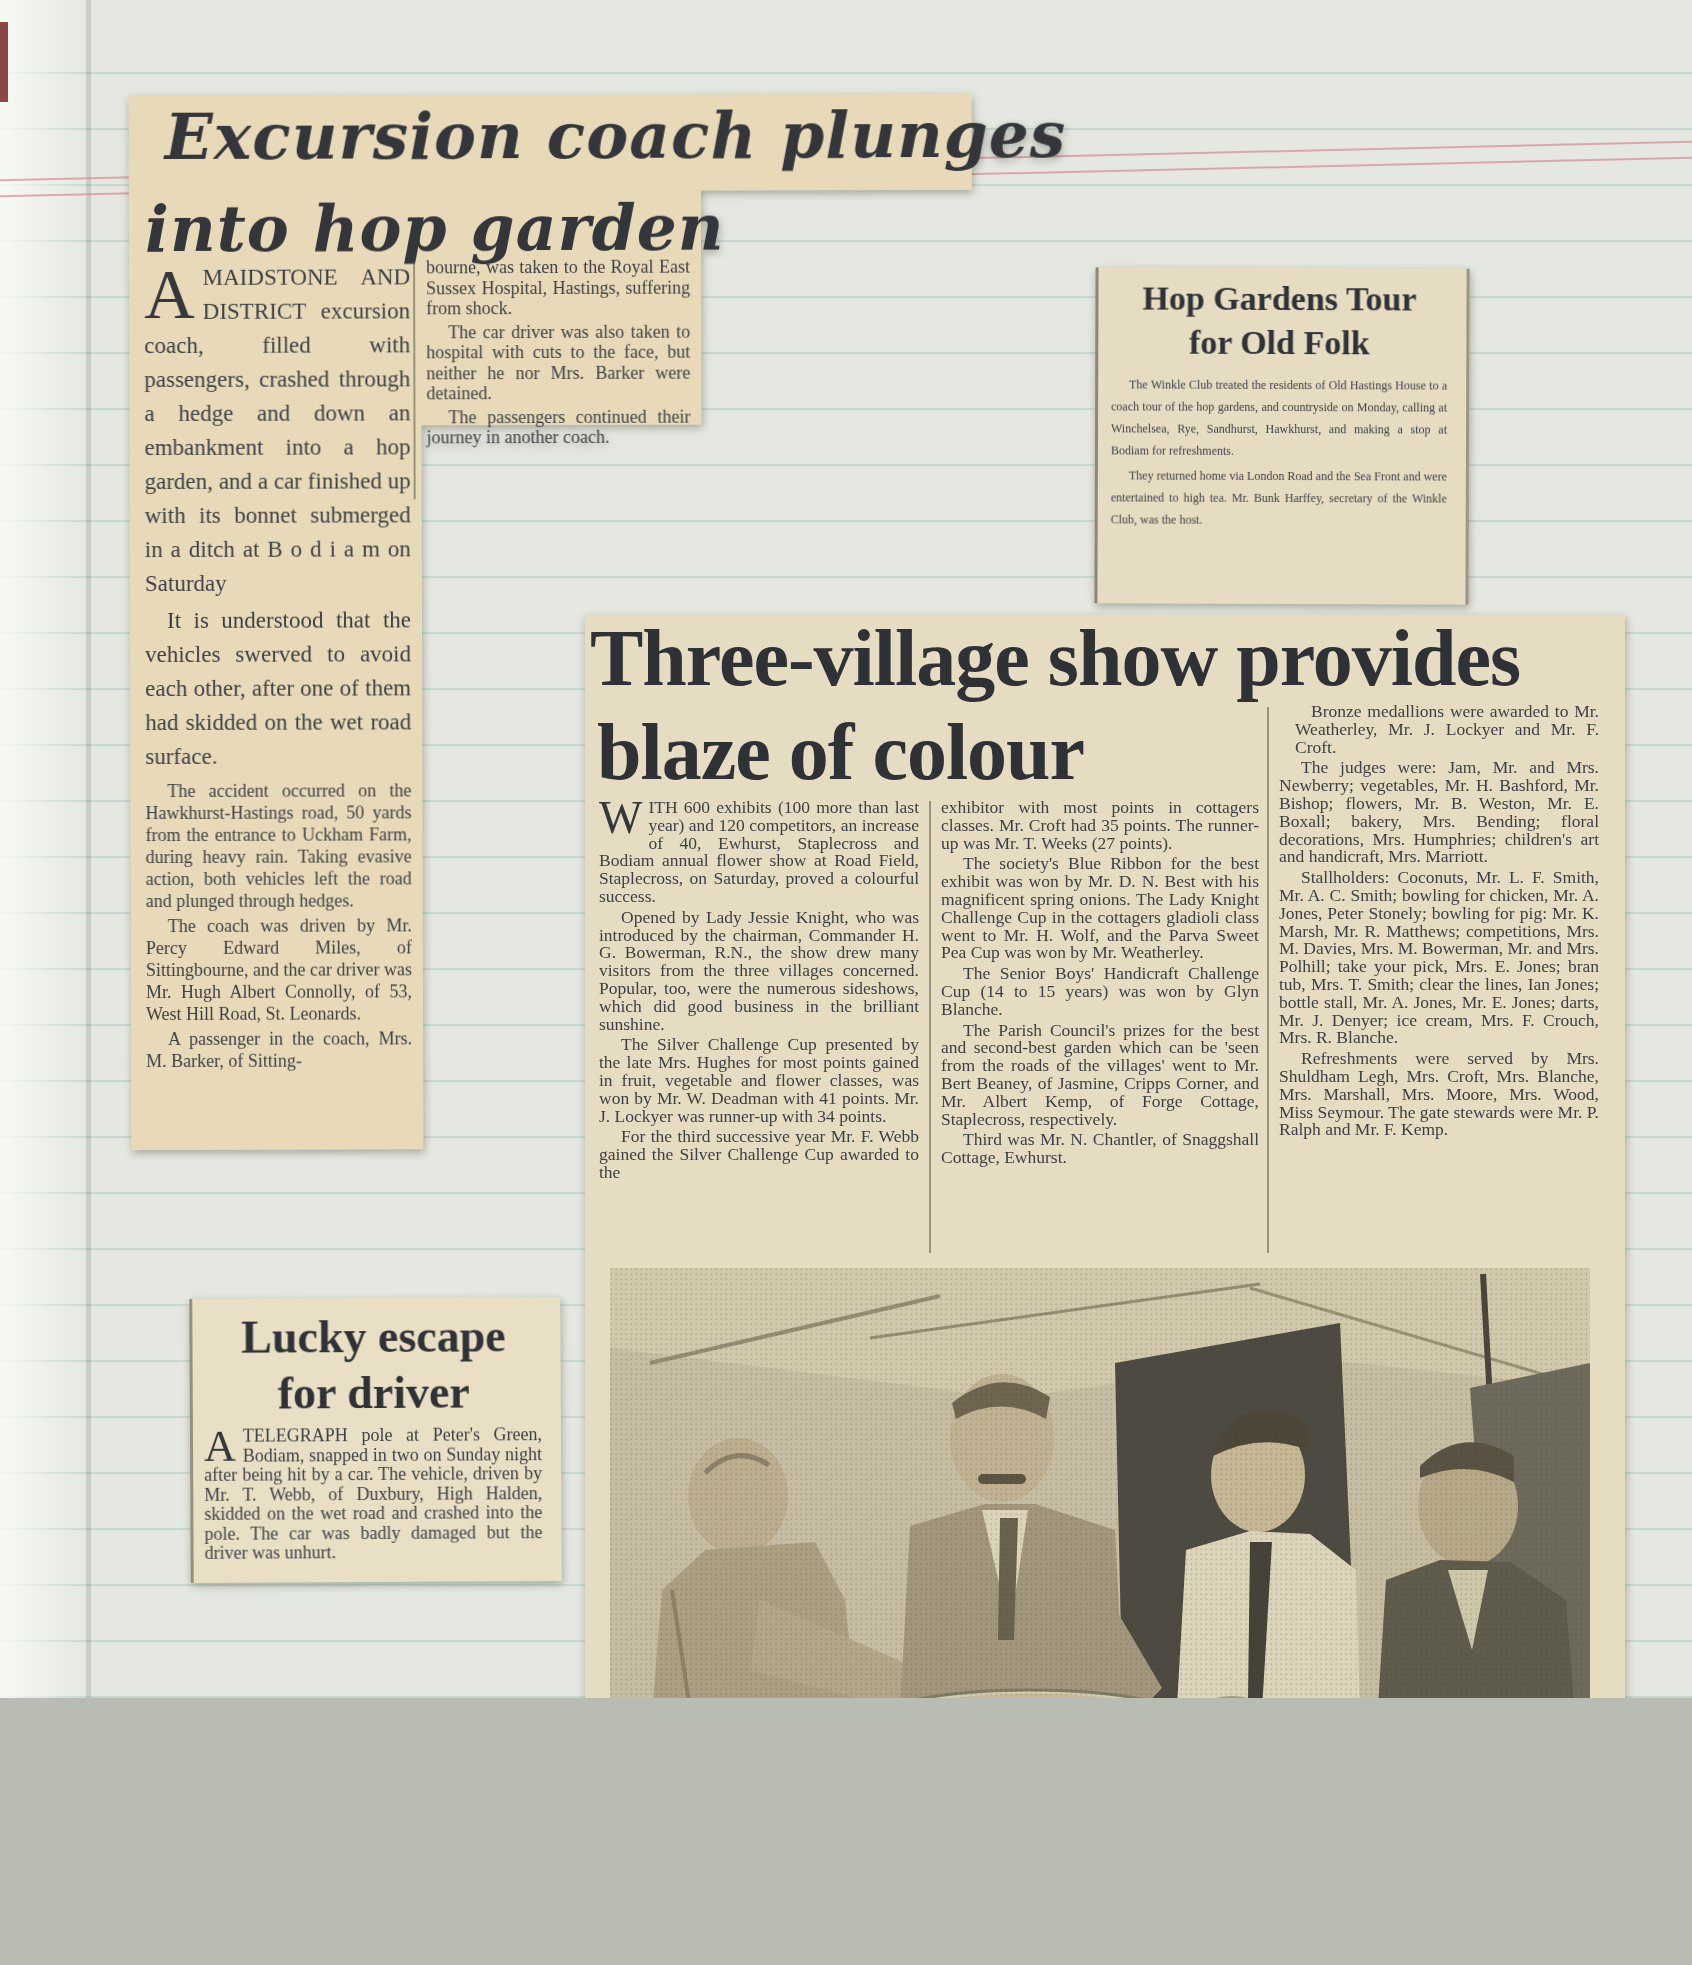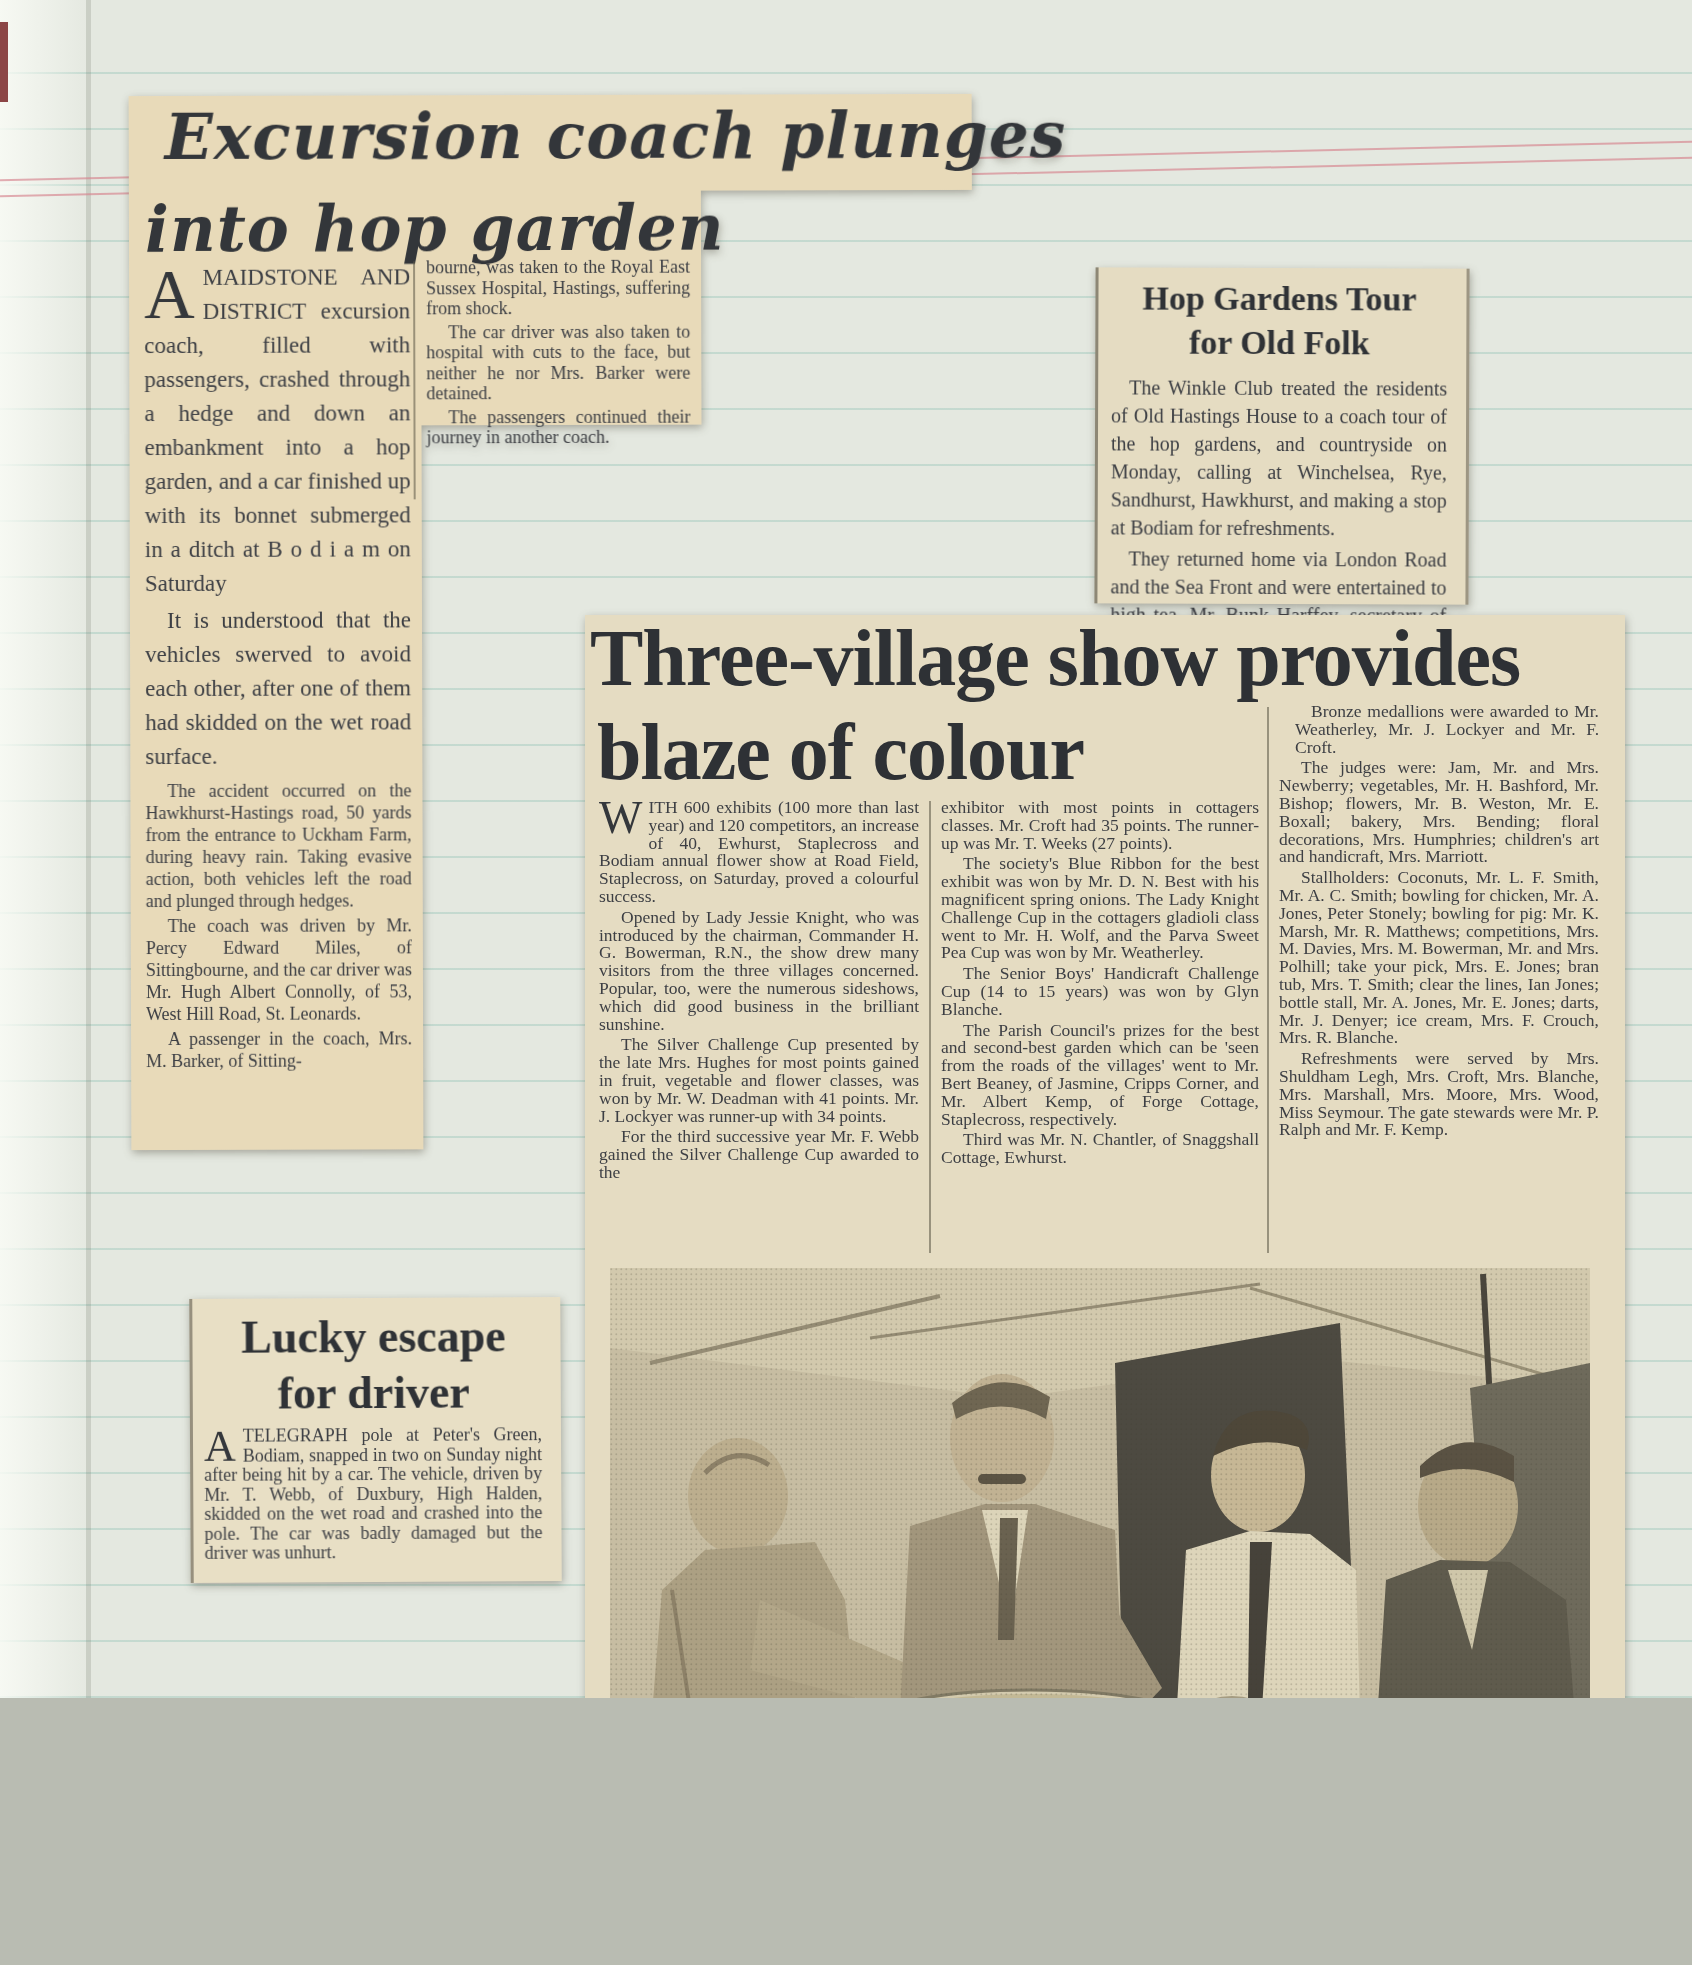--- a/index.html
+++ b/index.html
@@ -29,21 +29,21 @@
     color:#2f3236;white-space:nowrap;}
   .col{position:absolute;text-align:justify;color:#3d3f44;}
   .col p{margin:0 0 3px 0;text-indent:22px;}
   .col p.lead{text-indent:0;}
   .dropcap{float:left;font-weight:normal;color:#34373b;}
   .exc-lead{font-size:23px;line-height:34px;}
   .exc-lead .dropcap{font-size:70px;line-height:56px;padding:6px 8px 0 0;}
   .exc-small{font-size:18px;line-height:22px;}
   .exc-col2{font-size:18px;line-height:20.5px;}
   .colrule{position:absolute;width:2px;background:rgba(90,86,70,.55);}
-  .hop-body{font-size:20px;line-height:28px;}
+  .hop-body{font-size:12px;line-height:22px;}
   .tv-body{font-size:17.5px;line-height:17.8px;}
   .tv-body .dropcap{font-size:46px;line-height:34px;padding:2px 6px 0 0;}
   .lucky-body{font-size:18px;line-height:19.5px;}
   .lucky-body .dropcap{font-size:44px;line-height:36px;padding:2px 7px 0 0;}
   .caption{position:absolute;text-align:center;font-weight:bold;color:#3a3c40;
     font-size:20px;line-height:26px;}
   .mark{position:absolute;}
 </style>
 </head>
 <body>

